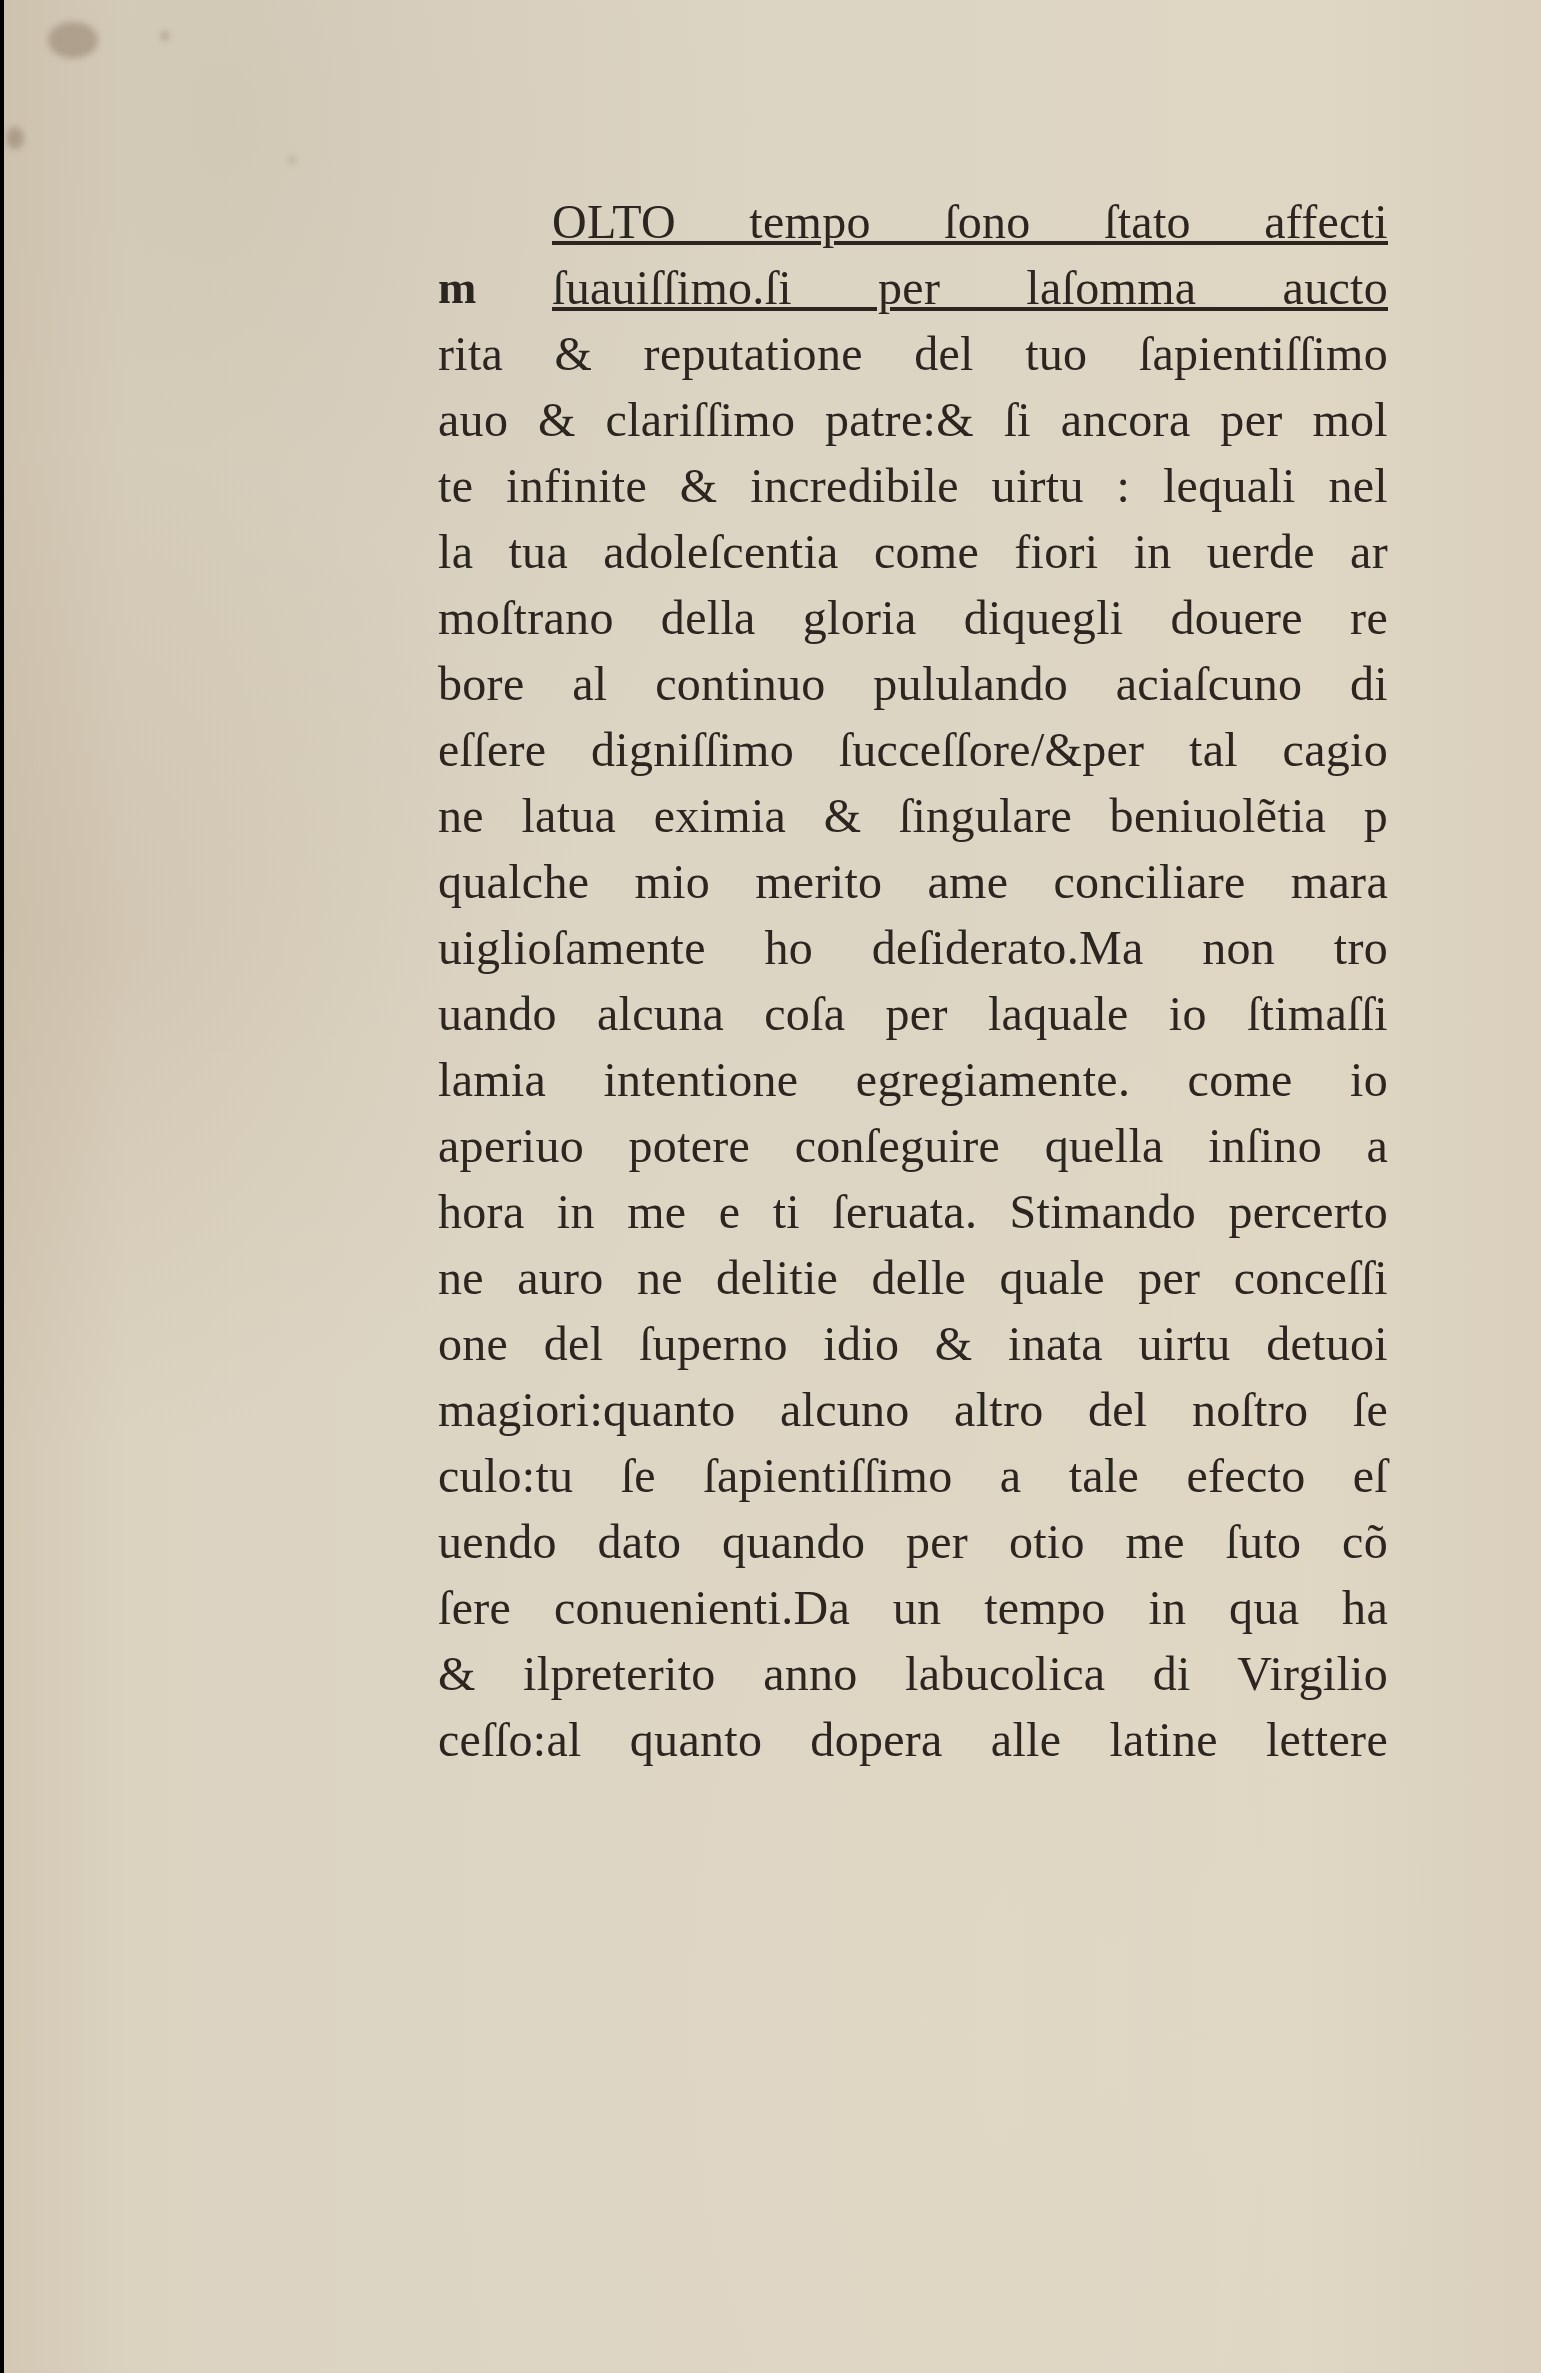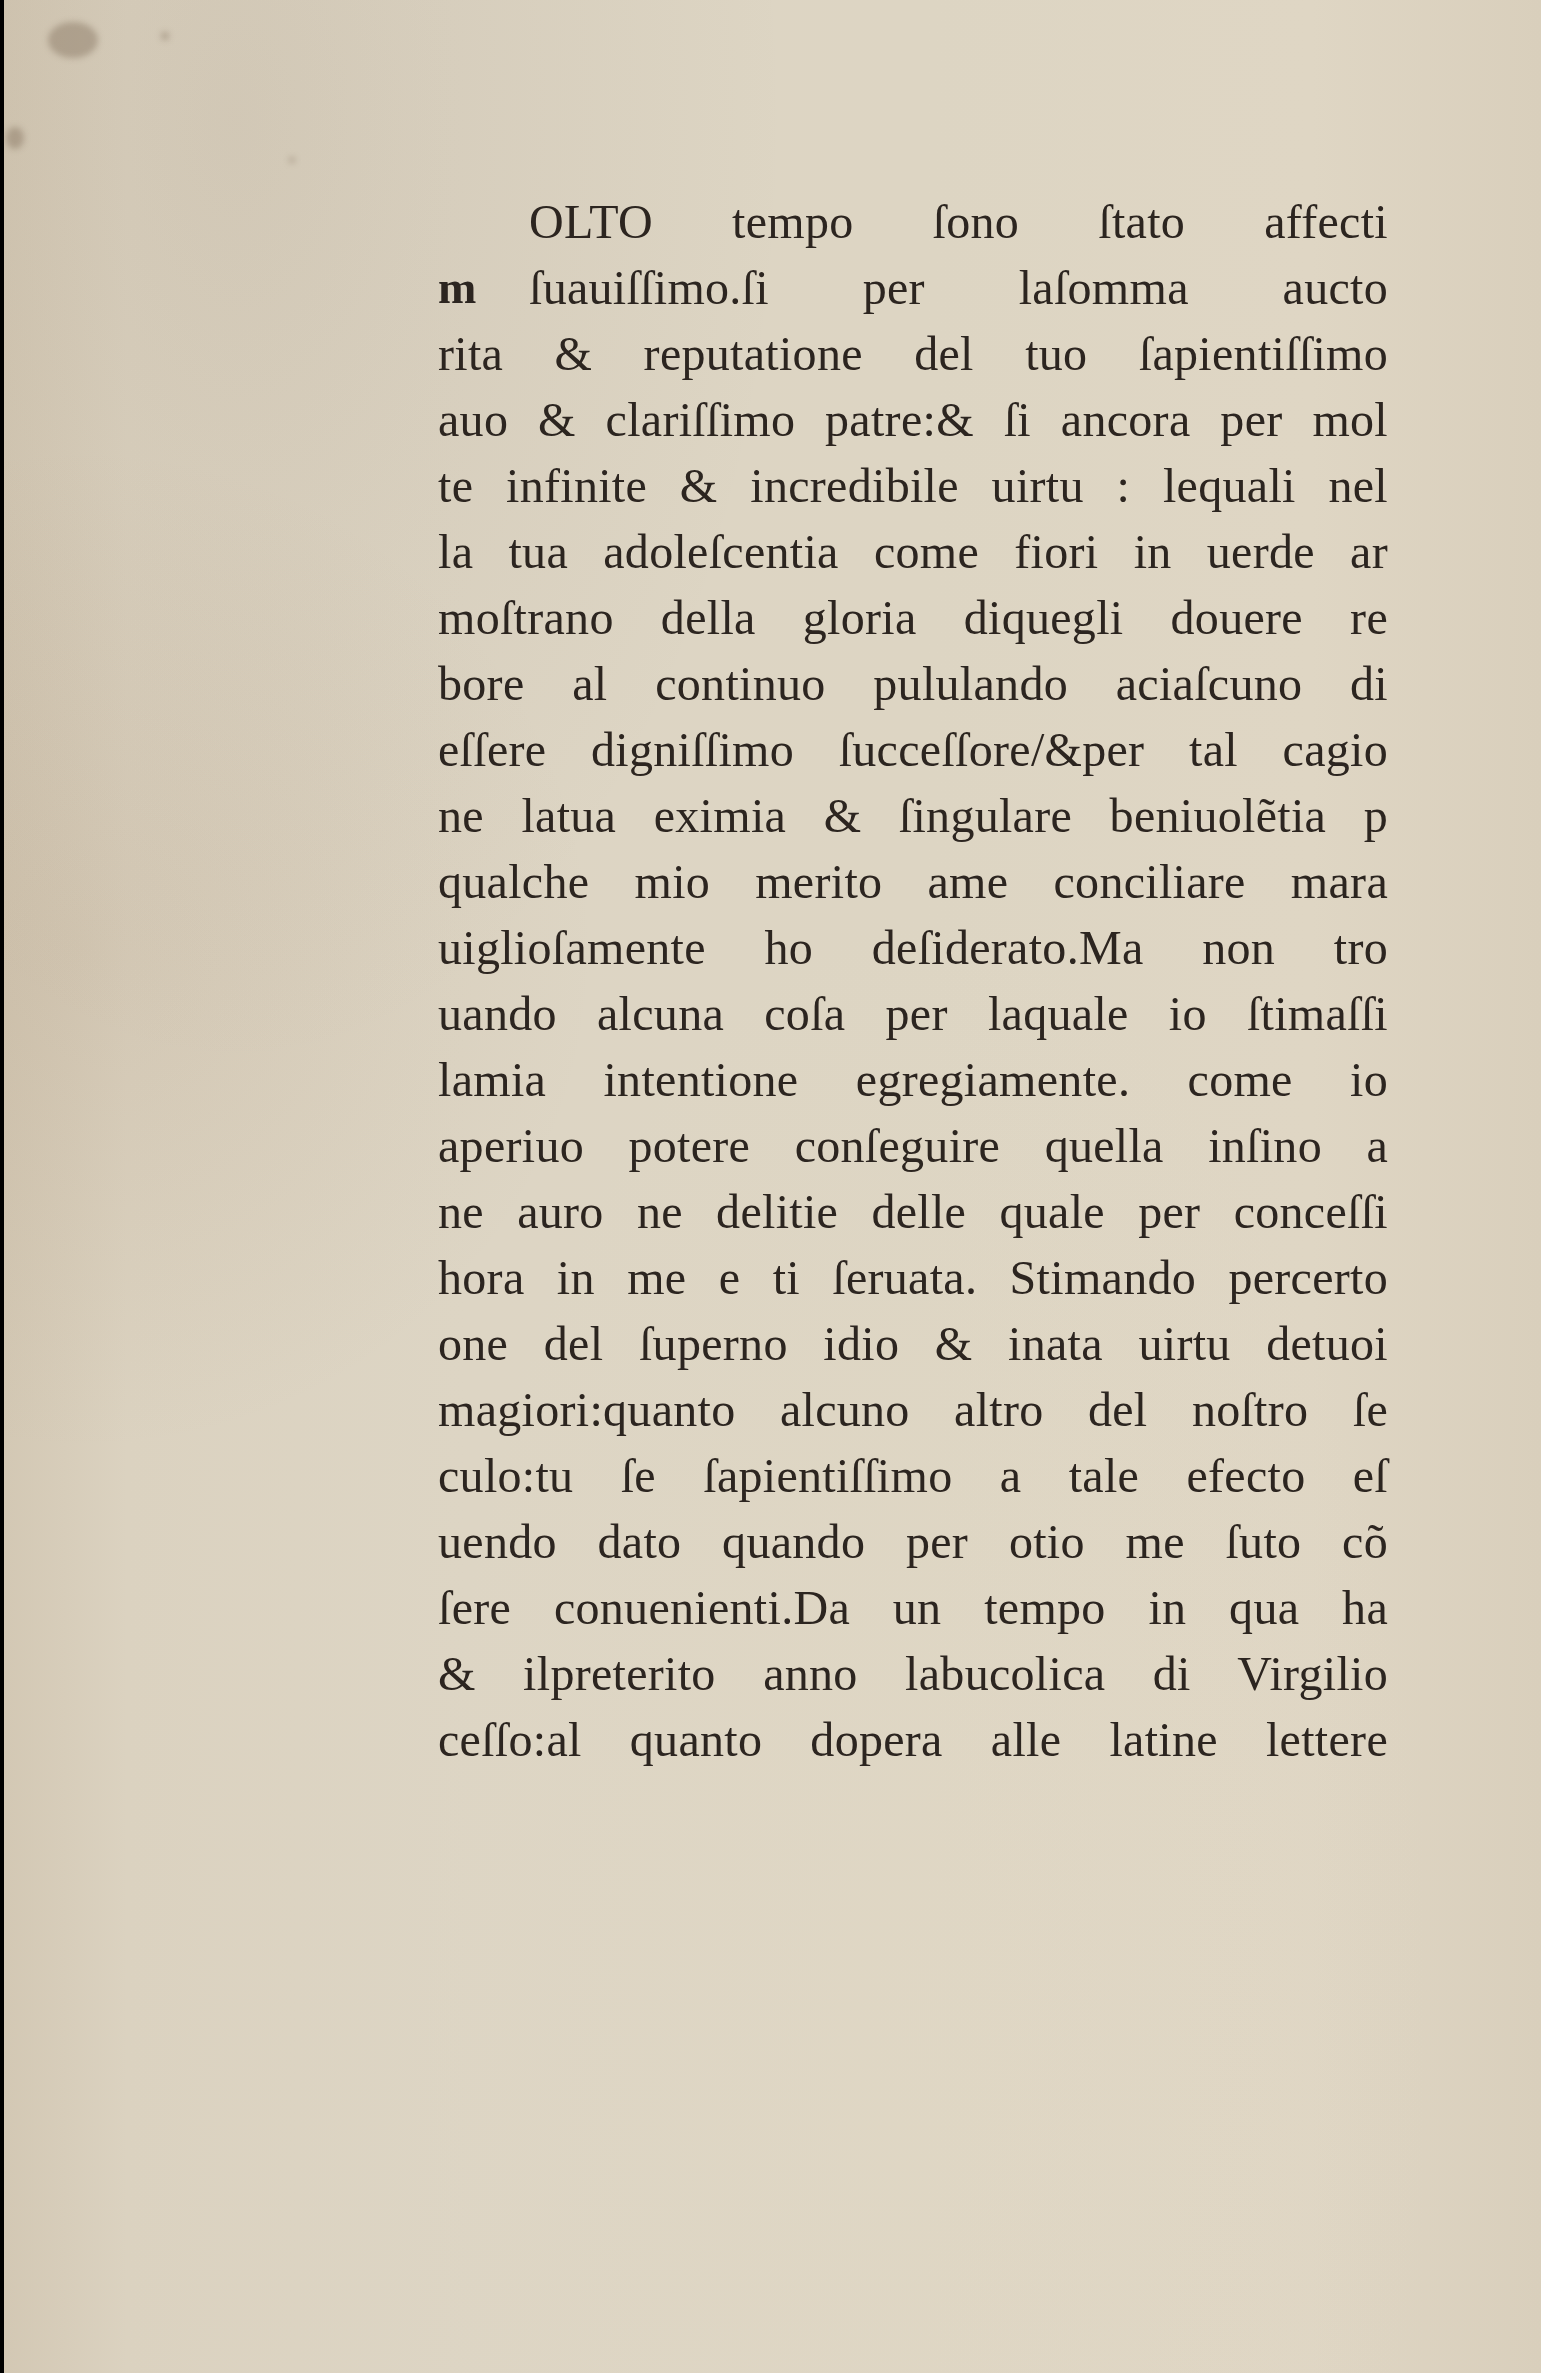--- a/index.html
+++ b/index.html
@@ -42,21 +42,22 @@
       letter-spacing: 0.3px;
     }
     .line {
       white-space: nowrap;
       display: block;
       text-align: justify;
       text-align-last: justify;
       height: 66px;
     }
     .line.indented {
-      margin-left: 91px;
+      margin-left: 114px;
+      text-decoration: underline;
     }
     .guide-letter {
       position: absolute;
       left: 438px;
       top: 255px;
       font-family: "Liberation Serif", "DejaVu Serif", serif;
       font-size: 46px;
       line-height: 66px;
       color: #2c2520;
       font-weight: bold;
@@ -83,22 +84,22 @@
   <span class="line">la tua adoleſcentia come fiori in uerde ar</span>
   <span class="line">moſtrano della gloria diquegli douere re</span>
   <span class="line">bore al continuo pululando aciaſcuno di</span>
   <span class="line">eſſere digniſſimo ſucceſſore/&amp;per tal cagio</span>
   <span class="line">ne latua eximia &amp; ſingulare beniuolẽtia p</span>
   <span class="line">qualche mio merito ame conciliare mara</span>
   <span class="line">uiglioſamente ho deſiderato.Ma non tro</span>
   <span class="line">uando alcuna coſa per laquale io ſtimaſſi</span>
   <span class="line">lamia intentione egregiamente. come io</span>
   <span class="line">aperiuo potere conſeguire quella inſino a</span>
+  <span class="line">hora in me e ti ſeruata. Stimando percerto</span>
   <span class="line">ne auro ne delitie delle quale per conceſſi</span>
-  <span class="line">hora in me e ti ſeruata. Stimando percerto</span>
   <span class="line">one del ſuperno idio &amp; inata uirtu detuoi</span>
   <span class="line">magiori:quanto alcuno altro del noſtro ſe</span>
   <span class="line">culo:tu ſe ſapientiſſimo a tale efecto eſ</span>
   <span class="line">uendo dato quando per otio me ſuto cõ</span>
   <span class="line">ſere conuenienti.Da un tempo in qua ha</span>
   <span class="line">&amp; ilpreterito anno labucolica di Virgilio</span>
   <span class="line">ceſſo:al quanto dopera alle latine lettere</span>
 </div>
 
 

